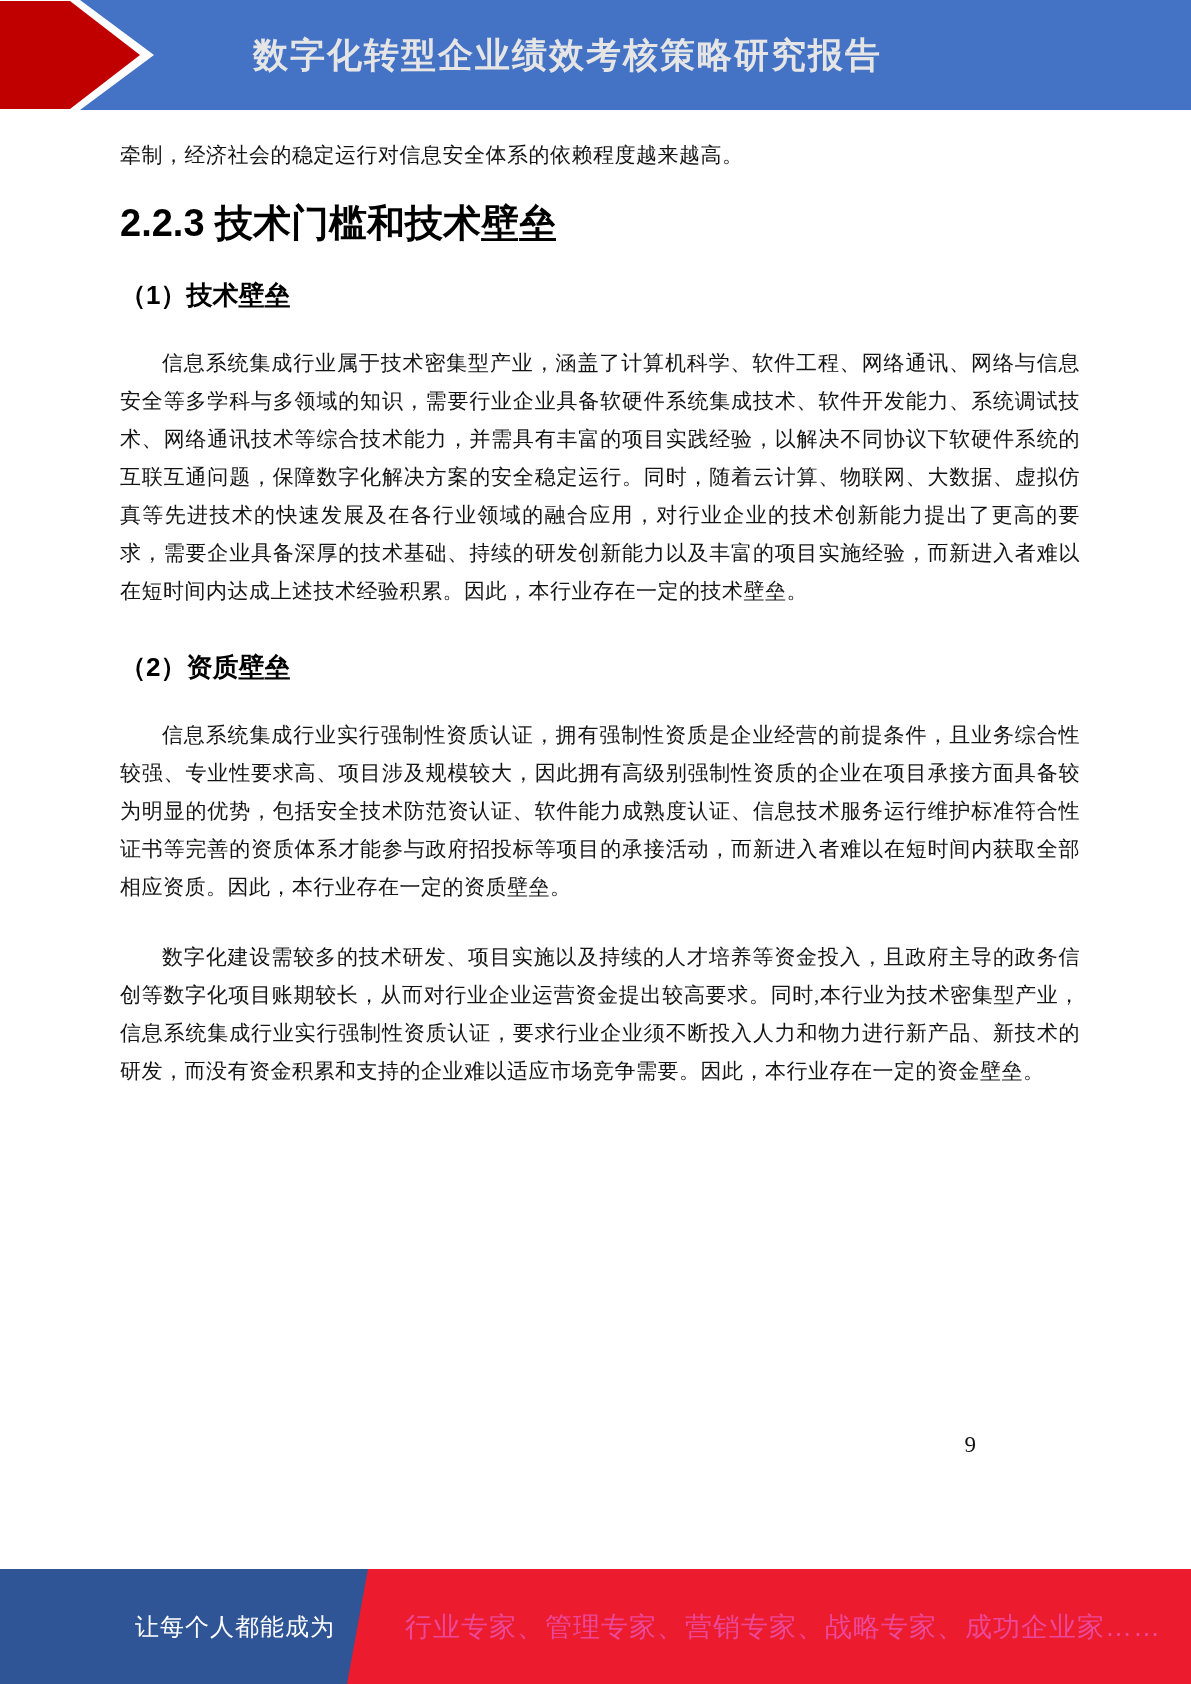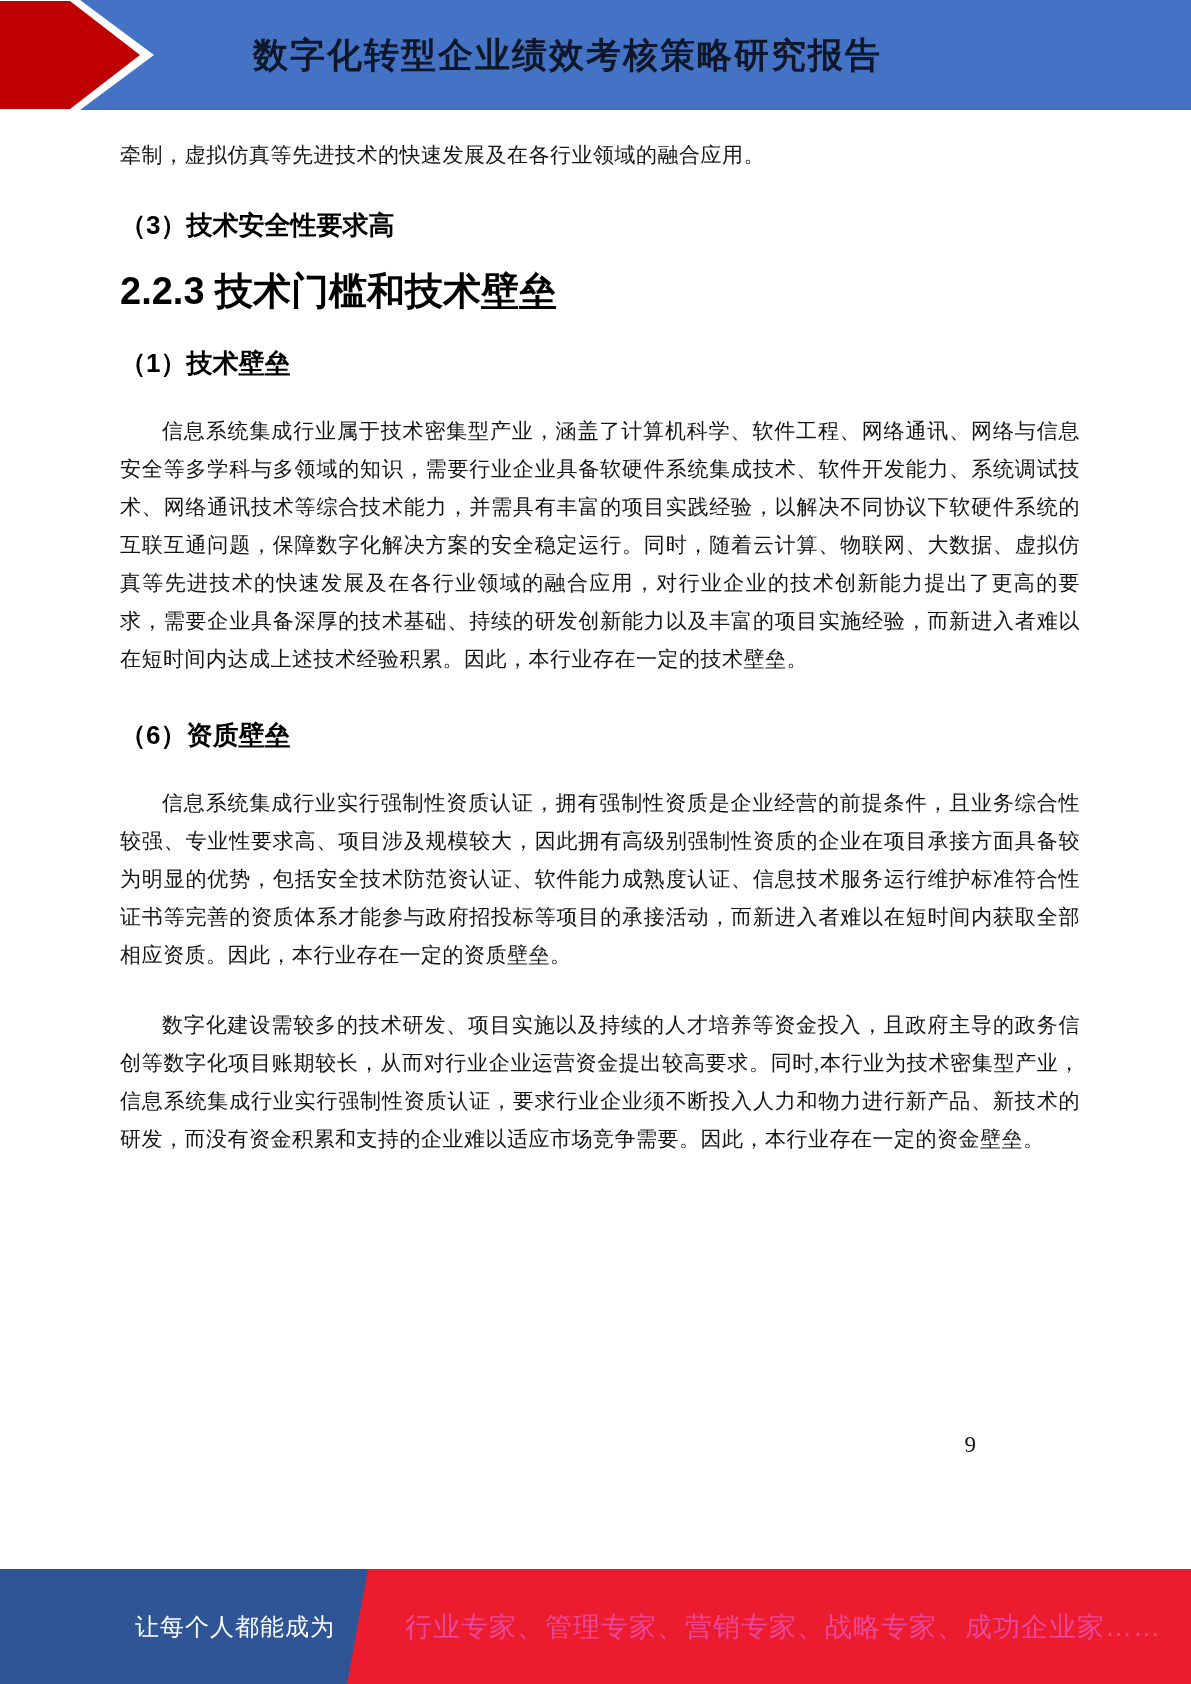--- a/index.html
+++ b/index.html
@@ -14,21 +14,21 @@
   .header {
     position:absolute; top:0; left:0; width:1191px; height:110px;
   }
   .header-arrow {
     position:absolute; left:0; top:0; width:160px; height:110px; display:block;
   }
   .header-title {
     position:absolute; left:0; top:0; width:1191px; height:110px;
     padding-right:56px; box-sizing:border-box;
     display:flex; align-items:center; justify-content:center;
-    color:#0f172a; font-size:35px; font-weight:bold; letter-spacing:2px;
+    color:#e5e5e5; font-size:35px; font-weight:bold; letter-spacing:2px;
     font-family:"Liberation Sans","DejaVu Sans",sans-serif;
   }
 
   
   .content {
     position:absolute; top:110px; left:120px; width:960px;
   }
   .body-para {
     margin:0; font-size:21px; line-height:38px;
     text-align:justify; letter-spacing:0.5px; color:#141414;
@@ -90,32 +90,31 @@
   <div class="header" style="background-color: rgb(68, 114, 196);">
     <div class="header-title">数字化转型企业绩效考核策略研究报告</div>
     <svg class="header-arrow" viewBox="0 0 160 110" width="160" height="110" aria-hidden="true">
       <polygon points="0,0 80,0 154,55 80,110 0,110" style="fill: rgb(255, 255, 255);"></polygon>
       <polygon points="0,1 70,1 140,55 70,109 0,109" style="fill: rgb(192, 0, 0);"></polygon>
     </svg>
   </div>
 
   <div class="content">
 
-    <p class="body-para mt-carry">牵制，虚拟仿真等先进技术的快速发展及在各行业领域的融合应用。</p>
+    <p class="body-para mt-carry">牵制，经济社会的稳定运行对信息安全体系的依赖程度越来越高。</p>
 
-    <h3 class="h-sub mt-h1">（3）技术安全性要求高</h3>
 
 
     <h2 class="h-main mt-h2">2.2.3 技术门槛和技术壁垒</h2>
 
     <h3 class="h-sub mt-h3">（1）技术壁垒</h3>
 
     <p class="body-para indent mt-para2">信息系统集成行业属于技术密集型产业，涵盖了计算机科学、软件工程、网络通讯、网络与信息安全等多学科与多领域的知识，需要行业企业具备软硬件系统集成技术、软件开发能力、系统调试技术、网络通讯技术等综合技术能力，并需具有丰富的项目实践经验，以解决不同协议下软硬件系统的互联互通问题，保障数字化解决方案的安全稳定运行。同时，随着云计算、物联网、大数据、虚拟仿真等先进技术的快速发展及在各行业领域的融合应用，对行业企业的技术创新能力提出了更高的要求，需要企业具备深厚的技术基础、持续的研发创新能力以及丰富的项目实施经验，而新进入者难以在短时间内达成上述技术经验积累。因此，本行业存在一定的技术壁垒。</p>
 
-    <h3 class="h-sub mt-h4">（6）资质壁垒</h3>
+    <h3 class="h-sub mt-h4">（2）资质壁垒</h3>
 
     <p class="body-para indent mt-para2">信息系统集成行业实行强制性资质认证，拥有强制性资质是企业经营的前提条件，且业务综合性较强、专业性要求高、项目涉及规模较大，因此拥有高级别强制性资质的企业在项目承接方面具备较为明显的优势，包括安全技术防范资认证、软件能力成熟度认证、信息技术服务运行维护标准符合性证书等完善的资质体系才能参与政府招投标等项目的承接活动，而新进入者难以在短时间内获取全部相应资质。因此，本行业存在一定的资质壁垒。</p>
 
 
     <p class="body-para indent mt-para2">数字化建设需较多的技术研发、项目实施以及持续的人才培养等资金投入，且政府主导的政务信创等数字化项目账期较长，从而对行业企业运营资金提出较高要求。同时,本行业为技术密集型产业，信息系统集成行业实行强制性资质认证，要求行业企业须不断投入人力和物力进行新产品、新技术的研发，而没有资金积累和支持的企业难以适应市场竞争需要。因此，本行业存在一定的资金壁垒。</p>
 
   </div>
 
   <div class="page-number">9</div>
 

